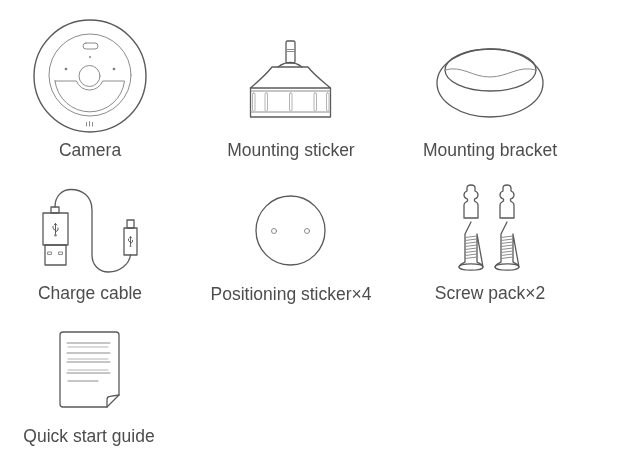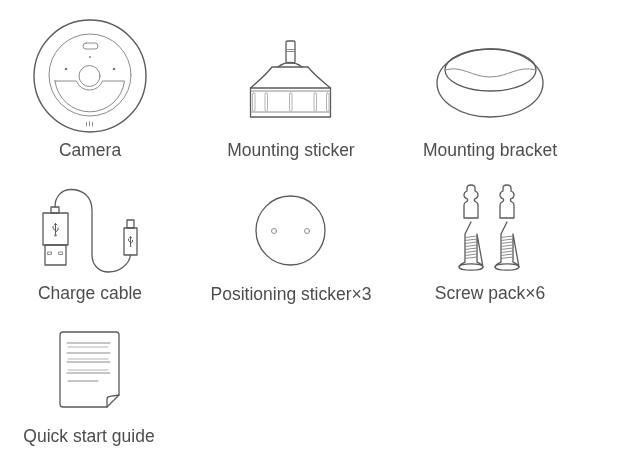--- a/index.html
+++ b/index.html
@@ -109,21 +109,21 @@
   </svg>
   <div class="label" style="left:-10px;top:283px">Charge cable</div>
 </div>
 
 <div class="item">
   <svg class="icon" style="left:252px;top:192px;width:78px;height:78px" viewBox="252 192 78 78">
     <circle class="stk" cx="290.5" cy="230.5" r="34.5"></circle>
     <circle class="stk-l" cx="274" cy="231" r="2.5"></circle>
     <circle class="stk-l" cx="307" cy="231" r="2.5"></circle>
   </svg>
-  <div class="label" style="left:191px;top:284px">Positioning sticker×3</div>
+  <div class="label" style="left:191px;top:284px">Positioning sticker×4</div>
 </div>
 
 <div class="item">
   <svg class="icon" style="left:455px;top:182px;width:68px;height:92px" viewBox="455 182 68 92">
     <g>
       <path class="stk" d="M 464 218 L 464 205 Q 464 203 466 202 L 467.5 201 L 467.5 199 Q 464 198 464 195 Q 464 192 467 191 L 467 188 Q 467 185 471 185 Q 475 185 475 188 L 475 191 Q 478 192 478 195 Q 478 198 474.5 199 L 474.5 201 L 476 202 Q 478 203 478 205 L 478 218 Z"></path>
     </g>
     <g>
       <path class="stk" d="M 471 222 L 465 234 L 465 262 C 462 264, 459 265, 459 267 M 483 267 C 483 265, 480 264, 477 262 L 477 234 Z"></path>
       <ellipse class="stk" cx="471" cy="267" rx="12" ry="3.2"></ellipse>
@@ -149,21 +149,21 @@
         <line x1="465" y1="240.5" x2="477" y2="239"></line>
         <line x1="465" y1="243.5" x2="477" y2="242"></line>
         <line x1="465" y1="246.5" x2="477" y2="245"></line>
         <line x1="465" y1="249.5" x2="477" y2="248"></line>
         <line x1="465" y1="252.5" x2="477" y2="251"></line>
         <line x1="465" y1="255.5" x2="477" y2="254"></line>
         <line x1="465" y1="258.5" x2="477" y2="257"></line>
       </g>
     </g>
   </svg>
-  <div class="label" style="left:390px;top:283px">Screw pack×6</div>
+  <div class="label" style="left:390px;top:283px">Screw pack×2</div>
 </div>
 
 <div class="item">
   <svg class="icon" style="left:56px;top:328px;width:68px;height:84px" viewBox="56 328 68 84">
     <path class="stk" d="M 63 332 L 116 332 Q 119 332 119 335 L 119 395 L 107 407 L 63 407 Q 60 407 60 404 L 60 335 Q 60 332 63 332 Z"></path>
     <path class="stk" d="M 107 407 L 107 399.5 Q 107 396.5 110 396.3 L 119 395"></path>
     <line class="stk-l" x1="67" y1="343" x2="110" y2="343"></line>
     <line class="stk-xl" x1="68" y1="347" x2="108" y2="347"></line>
     <line class="stk-l" x1="67" y1="353" x2="110" y2="353"></line>
     <line class="stk-xl" x1="68" y1="359" x2="108" y2="359"></line>

